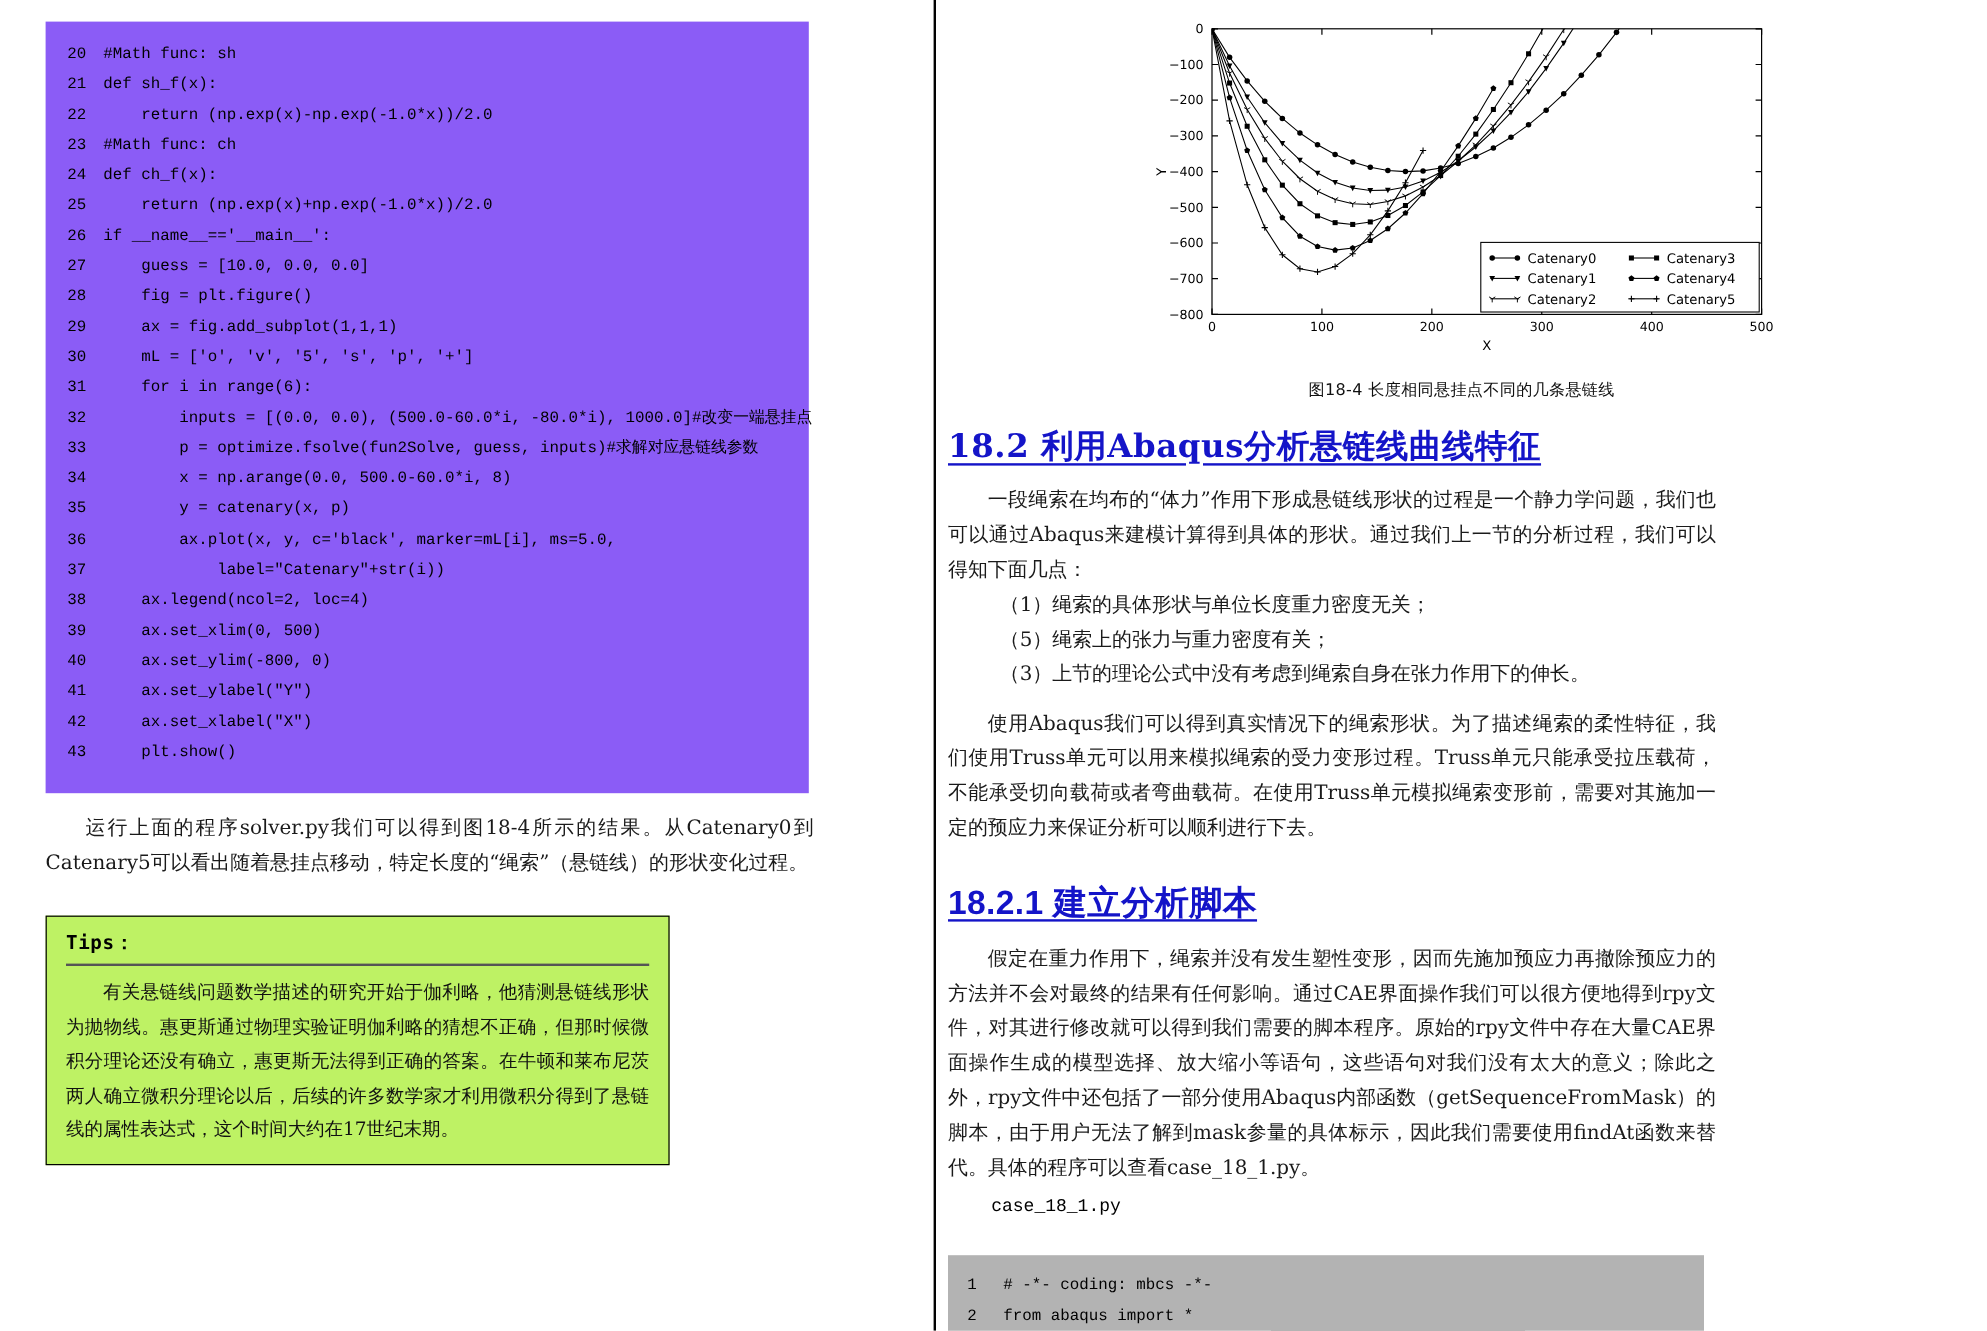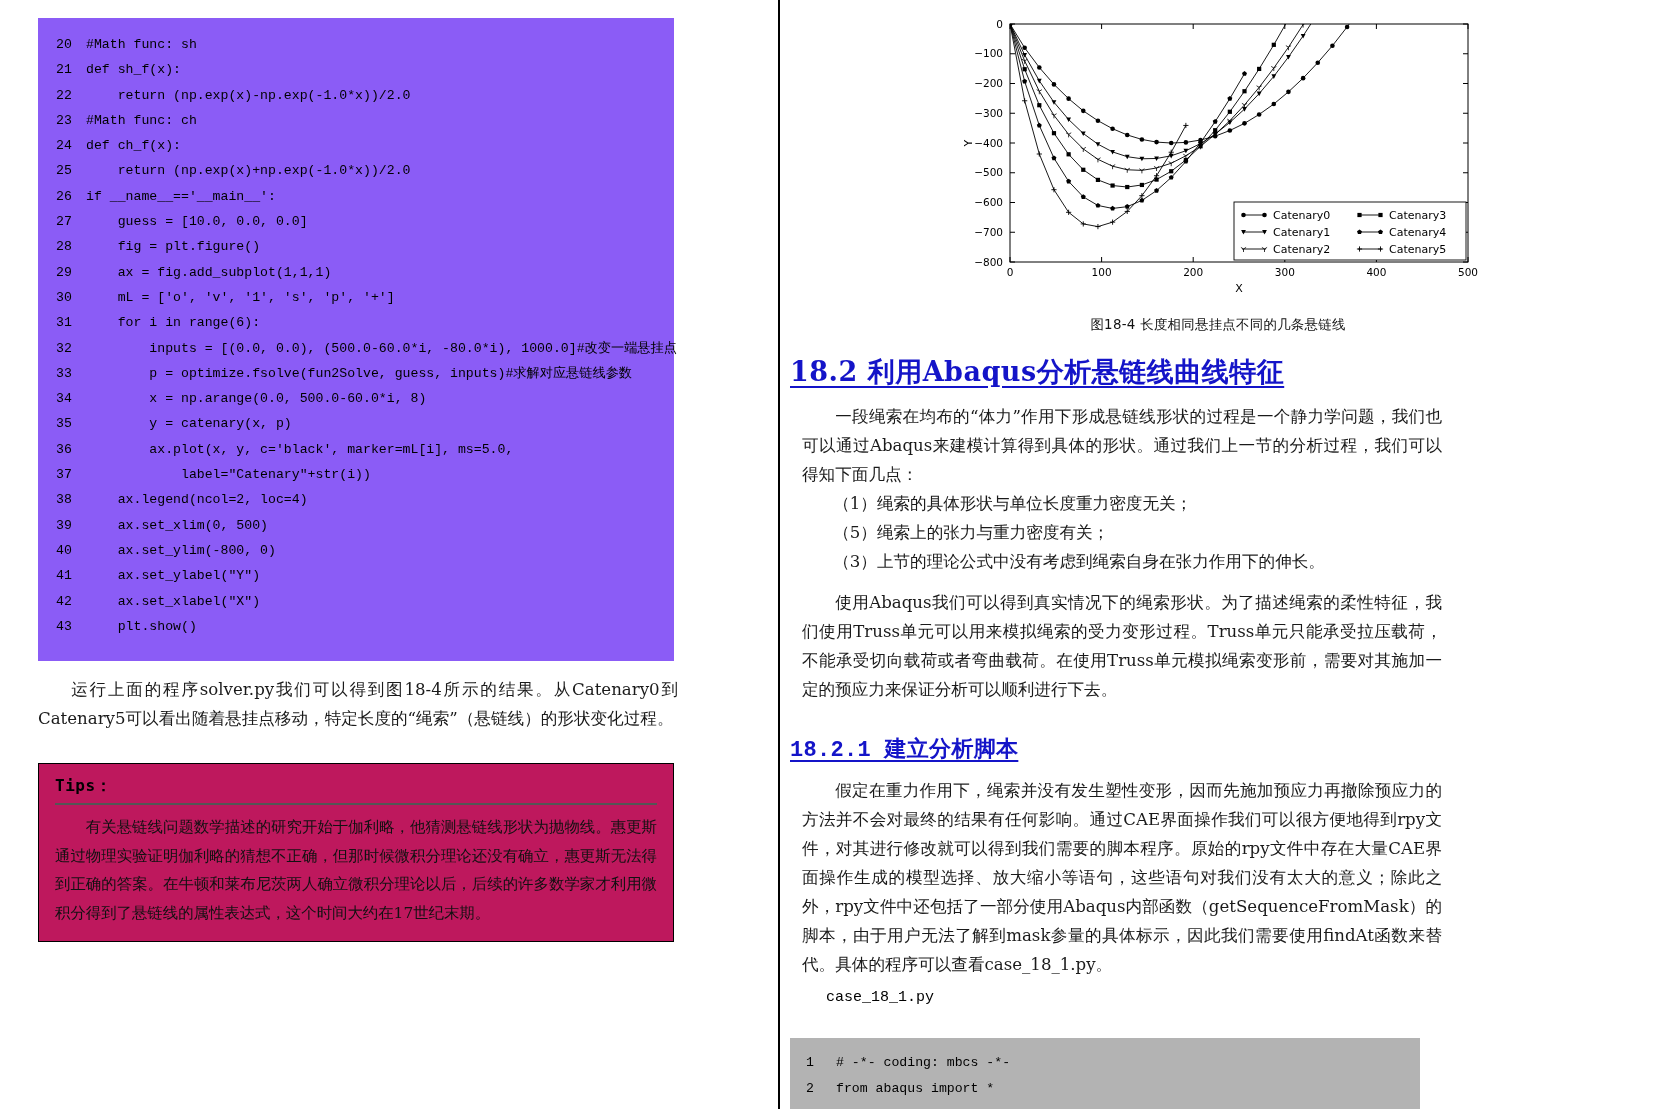--- a/index.html
+++ b/index.html
@@ -59,25 +59,25 @@
   }
   .p-left {
     margin: 14px 38px 0 38px;
     width: 640px;
   }
   .indent2 { text-indent: 2em; }
 
   
   .tipsbox {
     margin: 30px 0 0 38px;
-    width: 636px;
+    width: 520px;
     border: 1.6px solid #000;
     box-sizing: border-box;
     padding: 12px 16px 14px 16px;
-    background: #be185d;
+    background: #bef264;
   }
   .tips-title {
     font-family: "DejaVu Sans Mono", "Liberation Mono", monospace;
     font-size: 16px;
     font-weight: bold;
     letter-spacing: 0.5px;
     margin-bottom: 6px;
   }
   .tips-rule {
     border: 0;
@@ -111,31 +111,31 @@
     font-family: "DejaVu Serif", "Liberation Serif", serif;
     font-size: 27px;
     font-weight: bold;
     color: #1414c8;
     text-decoration: underline;
     text-underline-offset: 5px;
     margin: 20px 0 0 10px;
     letter-spacing: 0.5px;
   }
   .h3 {
-    font-family: Liberation Mono, monospace;
-    font-size: 22px;
+    font-family: Liberation Sans, sans-serif;
+    font-size: 28px;
     font-weight: bold;
     color: #1414c8;
     text-decoration: underline;
     text-underline-offset: 4px;
     margin: 30px 0 0 10px;
     letter-spacing: 0.3px;
   }
   .p-right {
-    margin: 12px 20px 0 22px;
+    margin: 12px 20px 0 10px;
     width: 640px;
   }
   .listline {
     margin: 0 0 0 10px;
     width: 640px;
     text-indent: 2.6em;
   }
   .filename-line {
     margin: 10px 0 0 10px;
     font-family: "Liberation Mono", "DejaVu Sans Mono", monospace;
@@ -166,21 +166,21 @@
         <div class="codeline"><span class="lineno">20</span><span>#Math func: sh</span></div>
         <div class="codeline"><span class="lineno">21</span><span>def sh_f(x):</span></div>
         <div class="codeline"><span class="lineno">22</span><span>    return (np.exp(x)-np.exp(-1.0*x))/2.0</span></div>
         <div class="codeline"><span class="lineno">23</span><span>#Math func: ch</span></div>
         <div class="codeline"><span class="lineno">24</span><span>def ch_f(x):</span></div>
         <div class="codeline"><span class="lineno">25</span><span>    return (np.exp(x)+np.exp(-1.0*x))/2.0</span></div>
         <div class="codeline"><span class="lineno">26</span><span>if __name__=='__main__':</span></div>
         <div class="codeline"><span class="lineno">27</span><span>    guess = [10.0, 0.0, 0.0]</span></div>
         <div class="codeline"><span class="lineno">28</span><span>    fig = plt.figure()</span></div>
         <div class="codeline"><span class="lineno">29</span><span>    ax = fig.add_subplot(1,1,1)</span></div>
-        <div class="codeline"><span class="lineno">30</span><span>    mL = ['o', 'v', '1', 's', 'p', '+']</span></div>
+        <div class="codeline"><span class="lineno">30</span><span>    mL = ['o', 'v', '5', 's', 'p', '+']</span></div>
         <div class="codeline"><span class="lineno">31</span><span>    for i in range(6):</span></div>
         <div class="codeline"><span class="lineno">32</span><span>        inputs = [(0.0, 0.0), (500.0-60.0*i, -80.0*i), 1000.0]#改变一端悬挂点</span></div>
         <div class="codeline"><span class="lineno">33</span><span>        p = optimize.fsolve(fun2Solve, guess, inputs)#求解对应悬链线参数</span></div>
         <div class="codeline"><span class="lineno">34</span><span>        x = np.arange(0.0, 500.0-60.0*i, 8)</span></div>
         <div class="codeline"><span class="lineno">35</span><span>        y = catenary(x, p)</span></div>
         <div class="codeline"><span class="lineno">36</span><span>        ax.plot(x, y, c='black', marker=mL[i], ms=5.0,</span></div>
         <div class="codeline"><span class="lineno">37</span><span>            label="Catenary"+str(i))</span></div>
         <div class="codeline"><span class="lineno">38</span><span>    ax.legend(ncol=2, loc=4)</span></div>
         <div class="codeline"><span class="lineno">39</span><span>    ax.set_xlim(0, 500)</span></div>
         <div class="codeline"><span class="lineno">40</span><span>    ax.set_ylim(-800, 0)</span></div>

